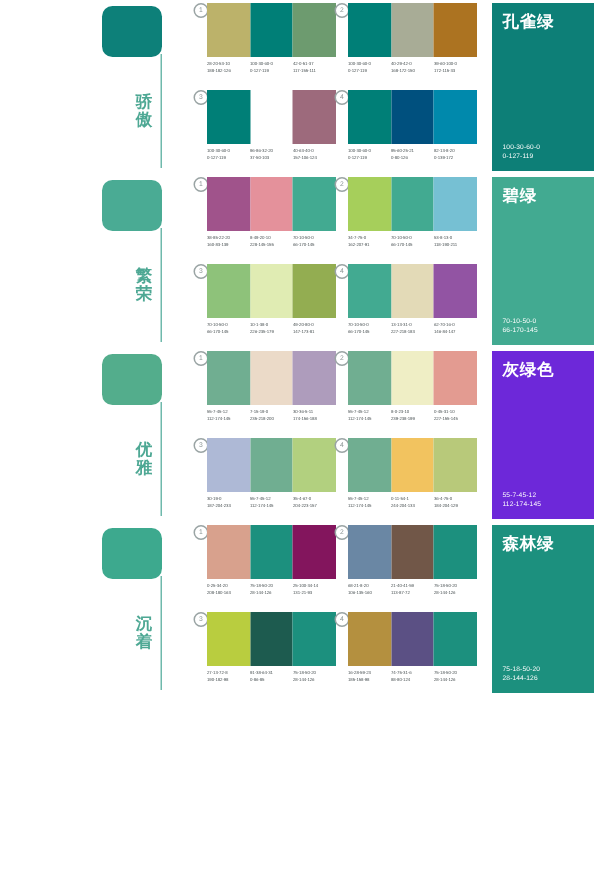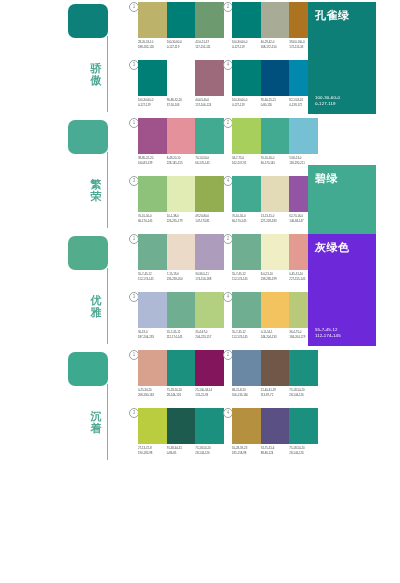--- a/index.html
+++ b/index.html
@@ -129,21 +129,21 @@
     line-height: 4.6px;
     color: #4a5254;
     white-space: nowrap;
     font-family: "Liberation Sans", "DejaVu Sans", sans-serif;
     letter-spacing: -0.05px;
   }
 
   
   .named {
     position: absolute;
-    left: 308px;
+    left: 328px;
     top: 2px;
     width: 68px;
     height: 112px;
     box-sizing: border-box;
     padding: 7px 7px 6px 7px;
   }
   .named-title {
     font-size: 11px;
     line-height: 13px;
     font-weight: bold;
@@ -366,21 +366,21 @@
               <div>13-13-31-0</div>
               <div>227-218-183</div>
             </div>
             <div class="codecol">
               <div>62-70-16-0</div>
               <div>146-84-147</div>
             </div>
           </div>
         </div>
       </div>
-      <div class="named" style="background: rgb(66, 170, 145); margin-top: 47px;">
+      <div class="named" style="background: rgb(66, 170, 145);">
         <div class="named-title">碧绿</div>
         <div class="named-codes">
           <div>70-10-50-0</div>
           <div>66-170-145</div>
         </div>
       </div>
     </div>
     <div class="section" style="top: 0px;">
       <div class="chip-col">
         <div class="chip" style="background: rgb(83, 173, 140);"></div>
@@ -580,14 +580,21 @@
               <div>74-75-31-6</div>
               <div>88-80-124</div>
             </div>
             <div class="codecol">
               <div>75-18-50-20</div>
               <div>28-144-126</div>
             </div>
           </div>
         </div>
       </div>
+      <div class="named" style="background: rgb(28, 144, 126);">
+        <div class="named-title">森林绿</div>
+        <div class="named-codes">
+          <div>75-18-50-20</div>
+          <div>28-144-126</div>
+        </div>
+      </div>
     </div>
   </div>
 
 </body></html>

